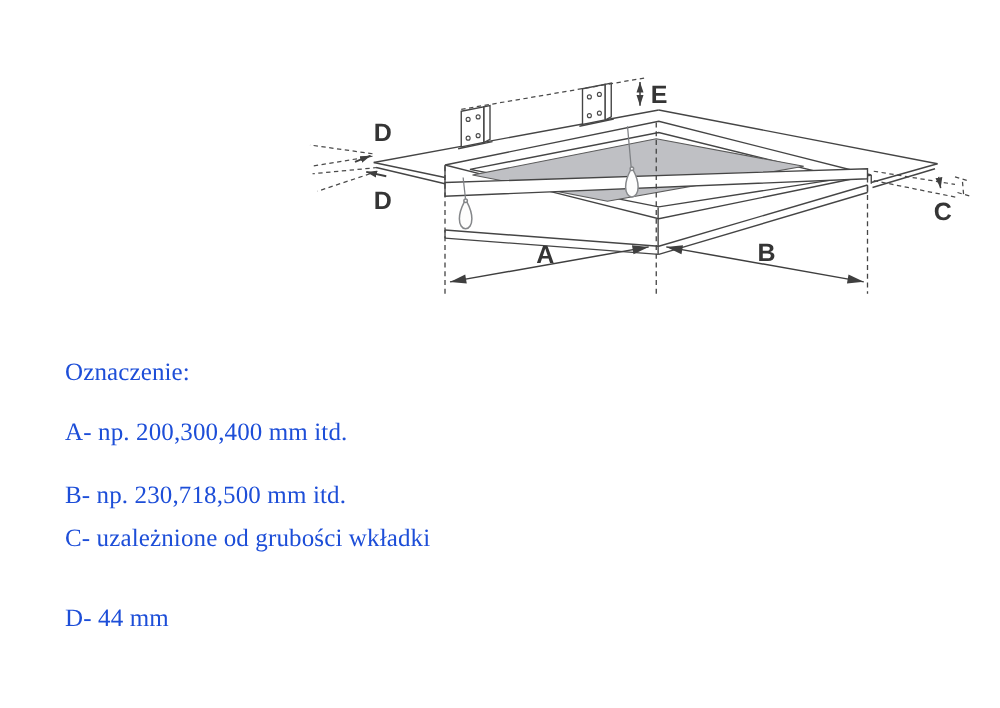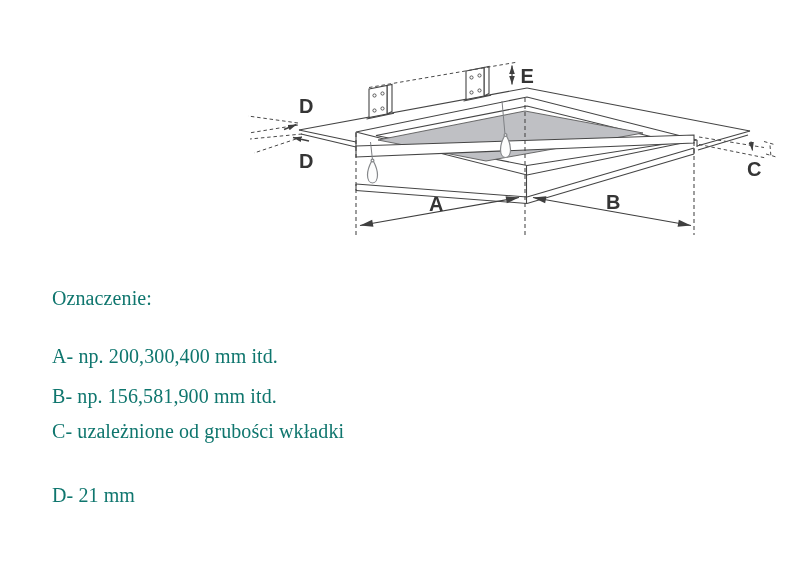--- a/index.html
+++ b/index.html
@@ -14,21 +14,21 @@
   .dashv{stroke:#454545;stroke-width:1.05;fill:none;stroke-dasharray:4 3;}
   .dashw{stroke:#4a4a4a;stroke-width:1;fill:none;stroke-dasharray:3.5 2.8;}
   .dim {stroke:#3f3f3f;stroke-width:1.2;fill:none;}
   .thk {stroke:#3f3f3f;stroke-width:1.5;fill:none;}
   .lbl {font-family:"Liberation Sans",sans-serif;font-weight:bold;font-size:20px;fill:#353535;}
   .cord{stroke:#7e8084;stroke-width:1;fill:none;}
   .tear{fill:#fdfdfd;stroke:#85878a;stroke-width:1.2;}
   .hole{fill:#ffffff;stroke:#4a4a4a;stroke-width:0.9;}
   
   .legend-line{position:absolute;left:52px;white-space:nowrap;
-     font-family:"Liberation Serif",serif;font-size:20px;color:#0f766e;letter-spacing:0.1px;}
+     font-family:"Liberation Serif",serif;font-size:20px;color:#1d4ed8;letter-spacing:0.1px;}
 </style>
 </head>
 <body>
 
 <div class="page">
 
   <svg width="800" height="566" viewBox="0 0 800 566">
     <defs>
       <marker id="arr" markerUnits="userSpaceOnUse" markerWidth="14" markerHeight="9" refX="13.5" refY="4.5" orient="auto-start-reverse">
         <path d="M13.5,4.5 L0.5,0.9 L0.5,8.1 Z" fill="#3f3f3f"></path>
@@ -129,19 +129,19 @@
       <line class="dashw" x1="764" y1="141.5" x2="776" y2="145"></line>
       <line class="dashw" x1="766" y1="154" x2="778" y2="157.5"></line>
       <line class="dashw" x1="770" y1="145.5" x2="771" y2="157"></line>
       <line class="dim" x1="751" y1="141.5" x2="752.5" y2="150.5" marker-end="url(#arrs)"></line>
       <text class="lbl" x="747" y="176">C</text>
     </g>
   </svg>
 
   <div>
     <div class="legend-line" style="top:287px">Oznaczenie:</div>
-    <div class="legend-line" style="top:345px">A- np. 200,300,400 mm itd.</div>
-    <div class="legend-line" style="top:385px">B- np. 156,581,900 mm itd.</div>
+    <div class="legend-line" style="top:335px">A- np. 200,300,400 mm itd.</div>
+    <div class="legend-line" style="top:385px">B- np. 230,718,500 mm itd.</div>
     <div class="legend-line" style="top:420px">C- uzależnione od grubości wkładki</div>
-    <div class="legend-line" style="top:484px">D- 21 mm</div>
+    <div class="legend-line" style="top:484px">D- 44 mm</div>
   </div>
 
 </div>
 
 </body></html>

